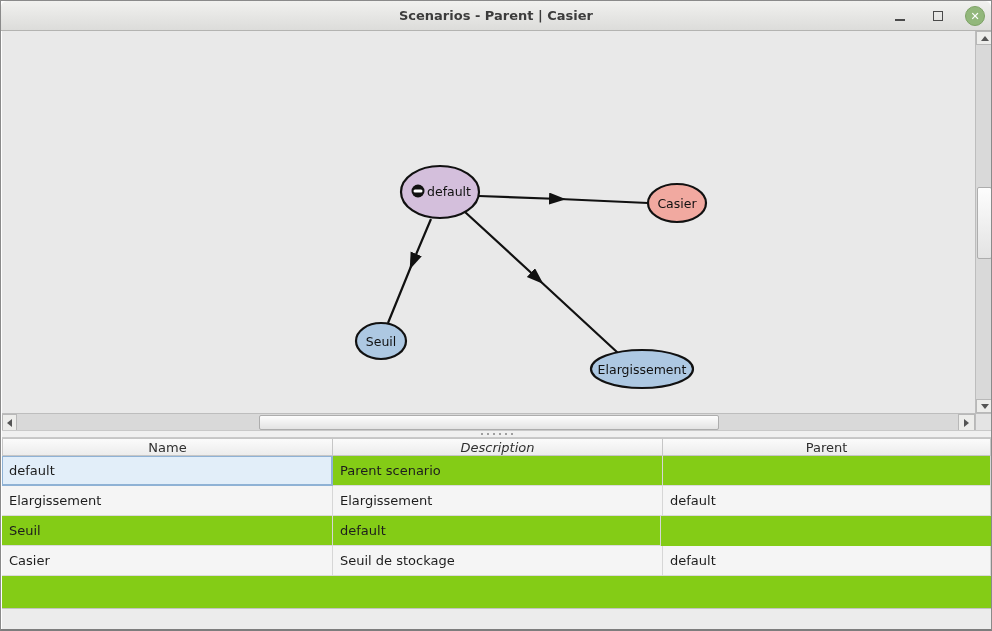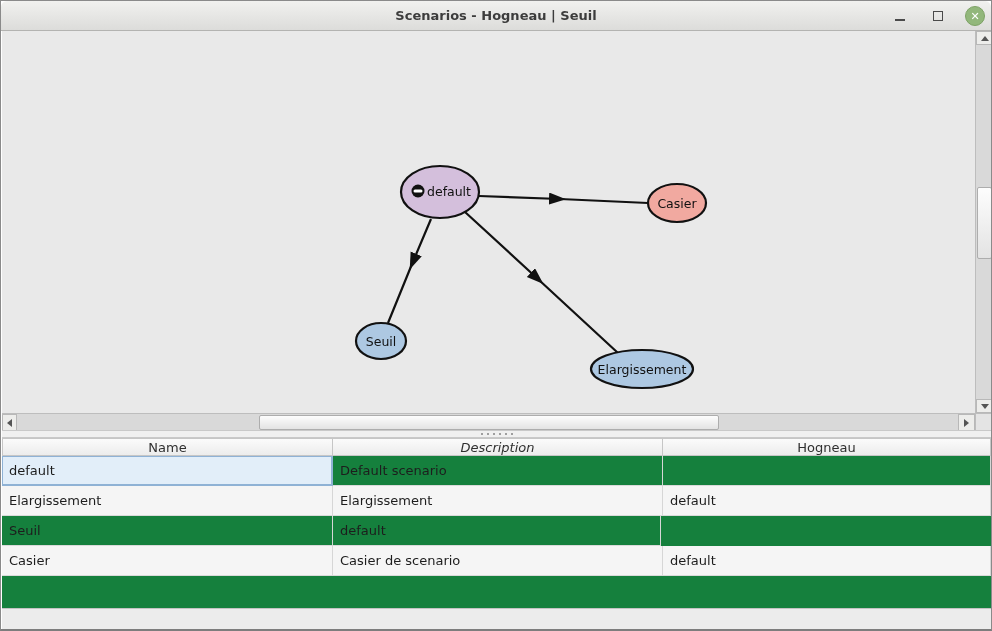--- a/index.html
+++ b/index.html
@@ -75,21 +75,21 @@
   
   .splitter {
     position:absolute; left:1px; top:429px; width:989px; height:8px;
     background:#f0f0f0; border-top:1px solid #c9c9c9; border-bottom:1px solid #c9c9c9;
     display:flex; align-items:center; justify-content:center; gap:4px;
   }
   .grip-dot { width:2px; height:2px; background:#9e9e9e; }
   
   .table-area {
     position:absolute; left:1px; top:437px; width:989px; height:170px;
-    background:#15803d;
+    background:#84cc16;
   }
   .thead { position:absolute; left:0; top:0; width:989px; height:18px; display:flex; }
   .th {
     height:18px; background:linear-gradient(#fbfbfb,#ececec);
     border-right:1px solid #c6c6c6; border-bottom:1px solid #c6c6c6; border-top:1px solid #c6c6c6;
     font-size:13px; color:#2f2f2f; text-align:center; line-height:17px;
     overflow:hidden;
   }
   .th-name { width:331px; border-left:1px solid #c6c6c6; }
   .th-desc { width:330px;font-style:italic; }
@@ -116,21 +116,21 @@
     position:absolute; left:1px; top:607px; width:989px; height:22px;
     background:#ececec; border-top:1px solid #c3c3c3; border-bottom:1px solid #a5a5a5;
   }
 </style>
 </head>
 <body>
 
 <div class="window">
 
   <div class="titlebar">
-    <div class="title">Scenarios - Hogneau | Seuil</div>
+    <div class="title">Scenarios - Parent | Casier</div>
     <div class="controls">
       <div class="ctl-btn">
         <span class="min-glyph"></span>
       </div>
       <div class="ctl-btn">
         <span class="max-glyph"></span>
       </div>
       <div class="btn-close-circle">
         <span>✕</span>
       </div>
@@ -202,39 +202,39 @@
     <div class="grip-dot"></div>
     <div class="grip-dot"></div>
     <div class="grip-dot"></div>
     <div class="grip-dot"></div>
   </div>
 
   <div class="table-area">
     <div class="thead">
       <div class="th th-name">Name</div>
       <div class="th th-desc">Description</div>
-      <div class="th th-parent">Hogneau</div>
+      <div class="th th-parent">Parent</div>
     </div>
 
     <div class="trow trow-0">
       <div class="td td-name cell-selected">default</div>
-      <div class="td td-desc">Default scenario</div>
+      <div class="td td-desc">Parent scenario</div>
       <div class="td td-parent"></div>
     </div>
     <div class="trow trow-1">
       <div class="td td-name">Elargissement</div>
       <div class="td td-desc">Elargissement</div>
       <div class="td td-parent">default</div>
     </div>
     <div class="trow trow-2">
       <div class="td td-name">Seuil</div>
       <div class="td td-parent">default</div>
     </div>
     <div class="trow trow-3">
       <div class="td td-name">Casier</div>
-      <div class="td td-desc">Casier de scenario</div>
+      <div class="td td-desc">Seuil de stockage</div>
       <div class="td td-parent">default</div>
     </div>
   </div>
 
   <div class="bottom-strip"></div>
 
 </div>
 
 </body></html>

